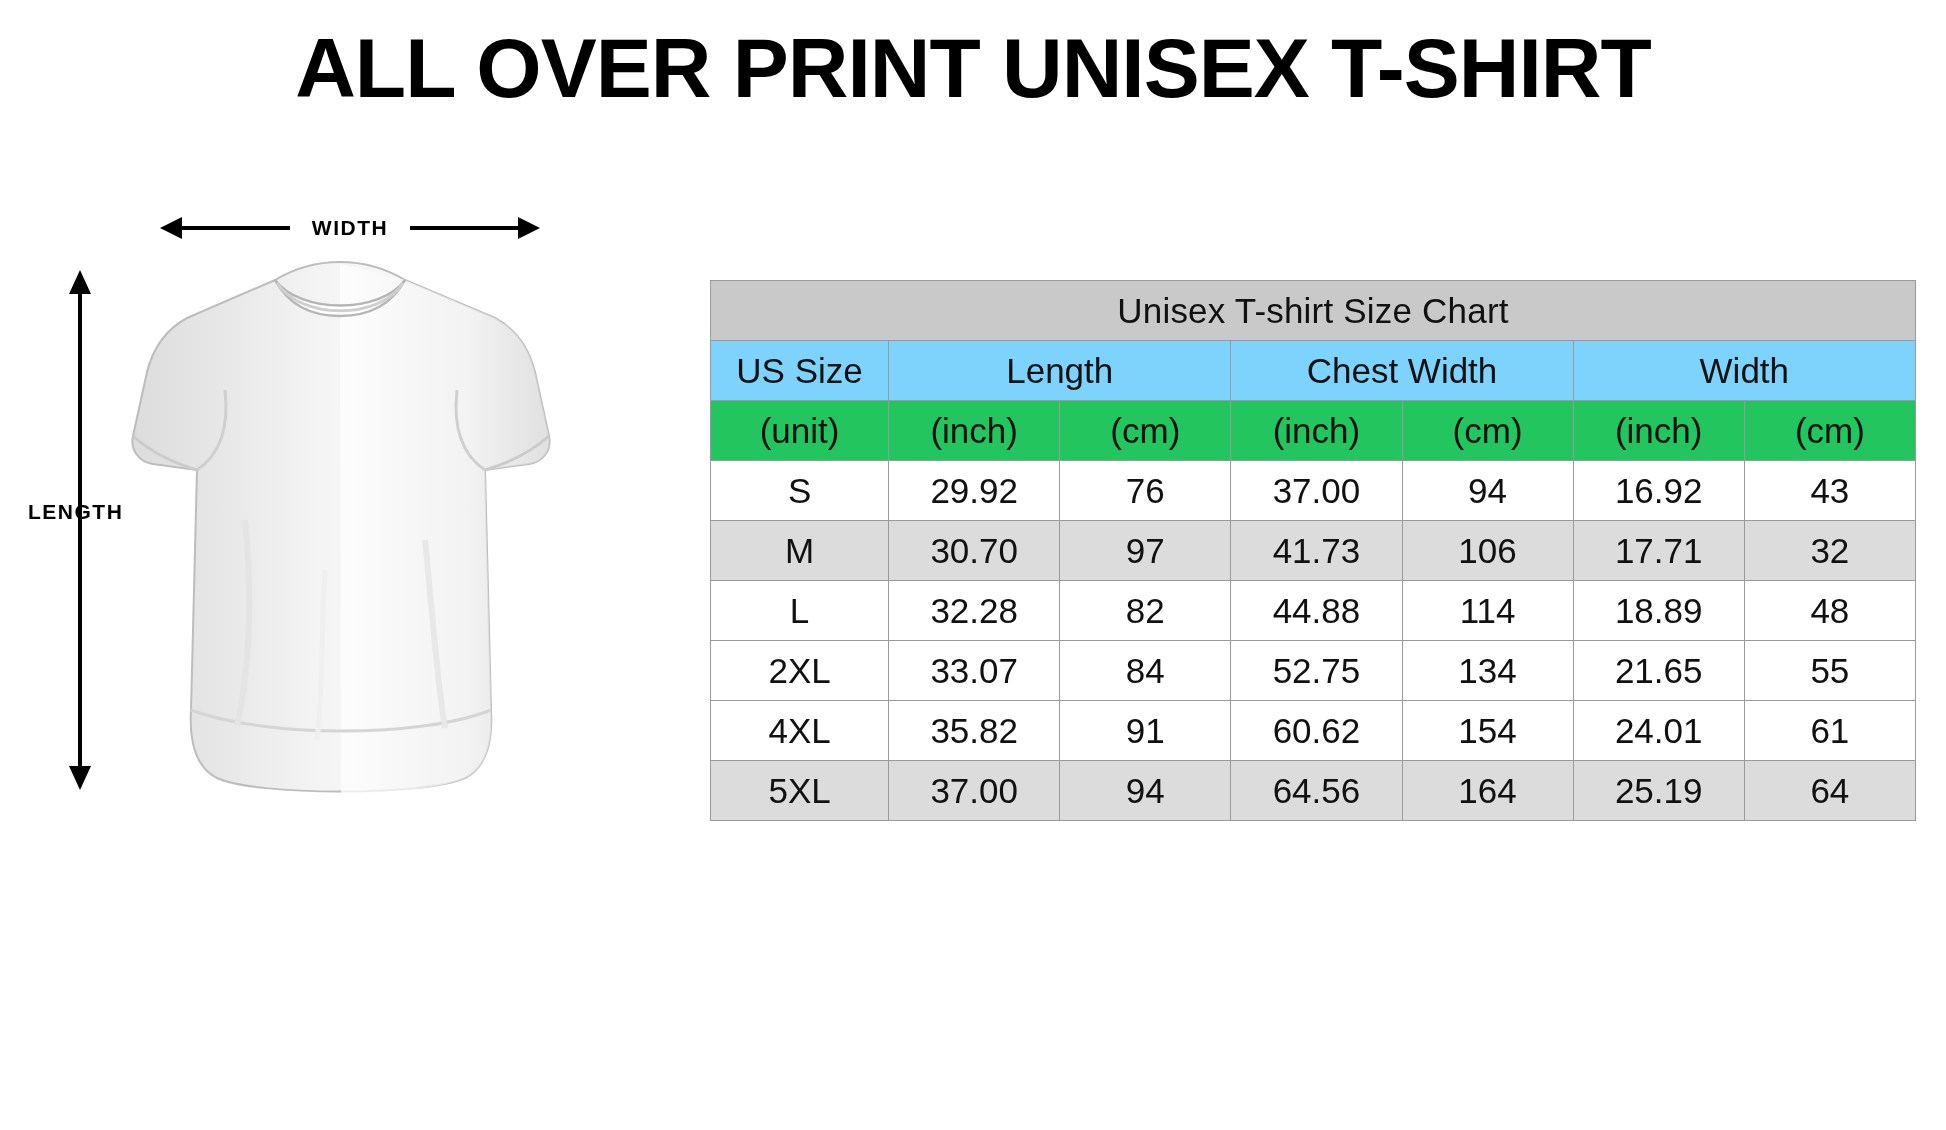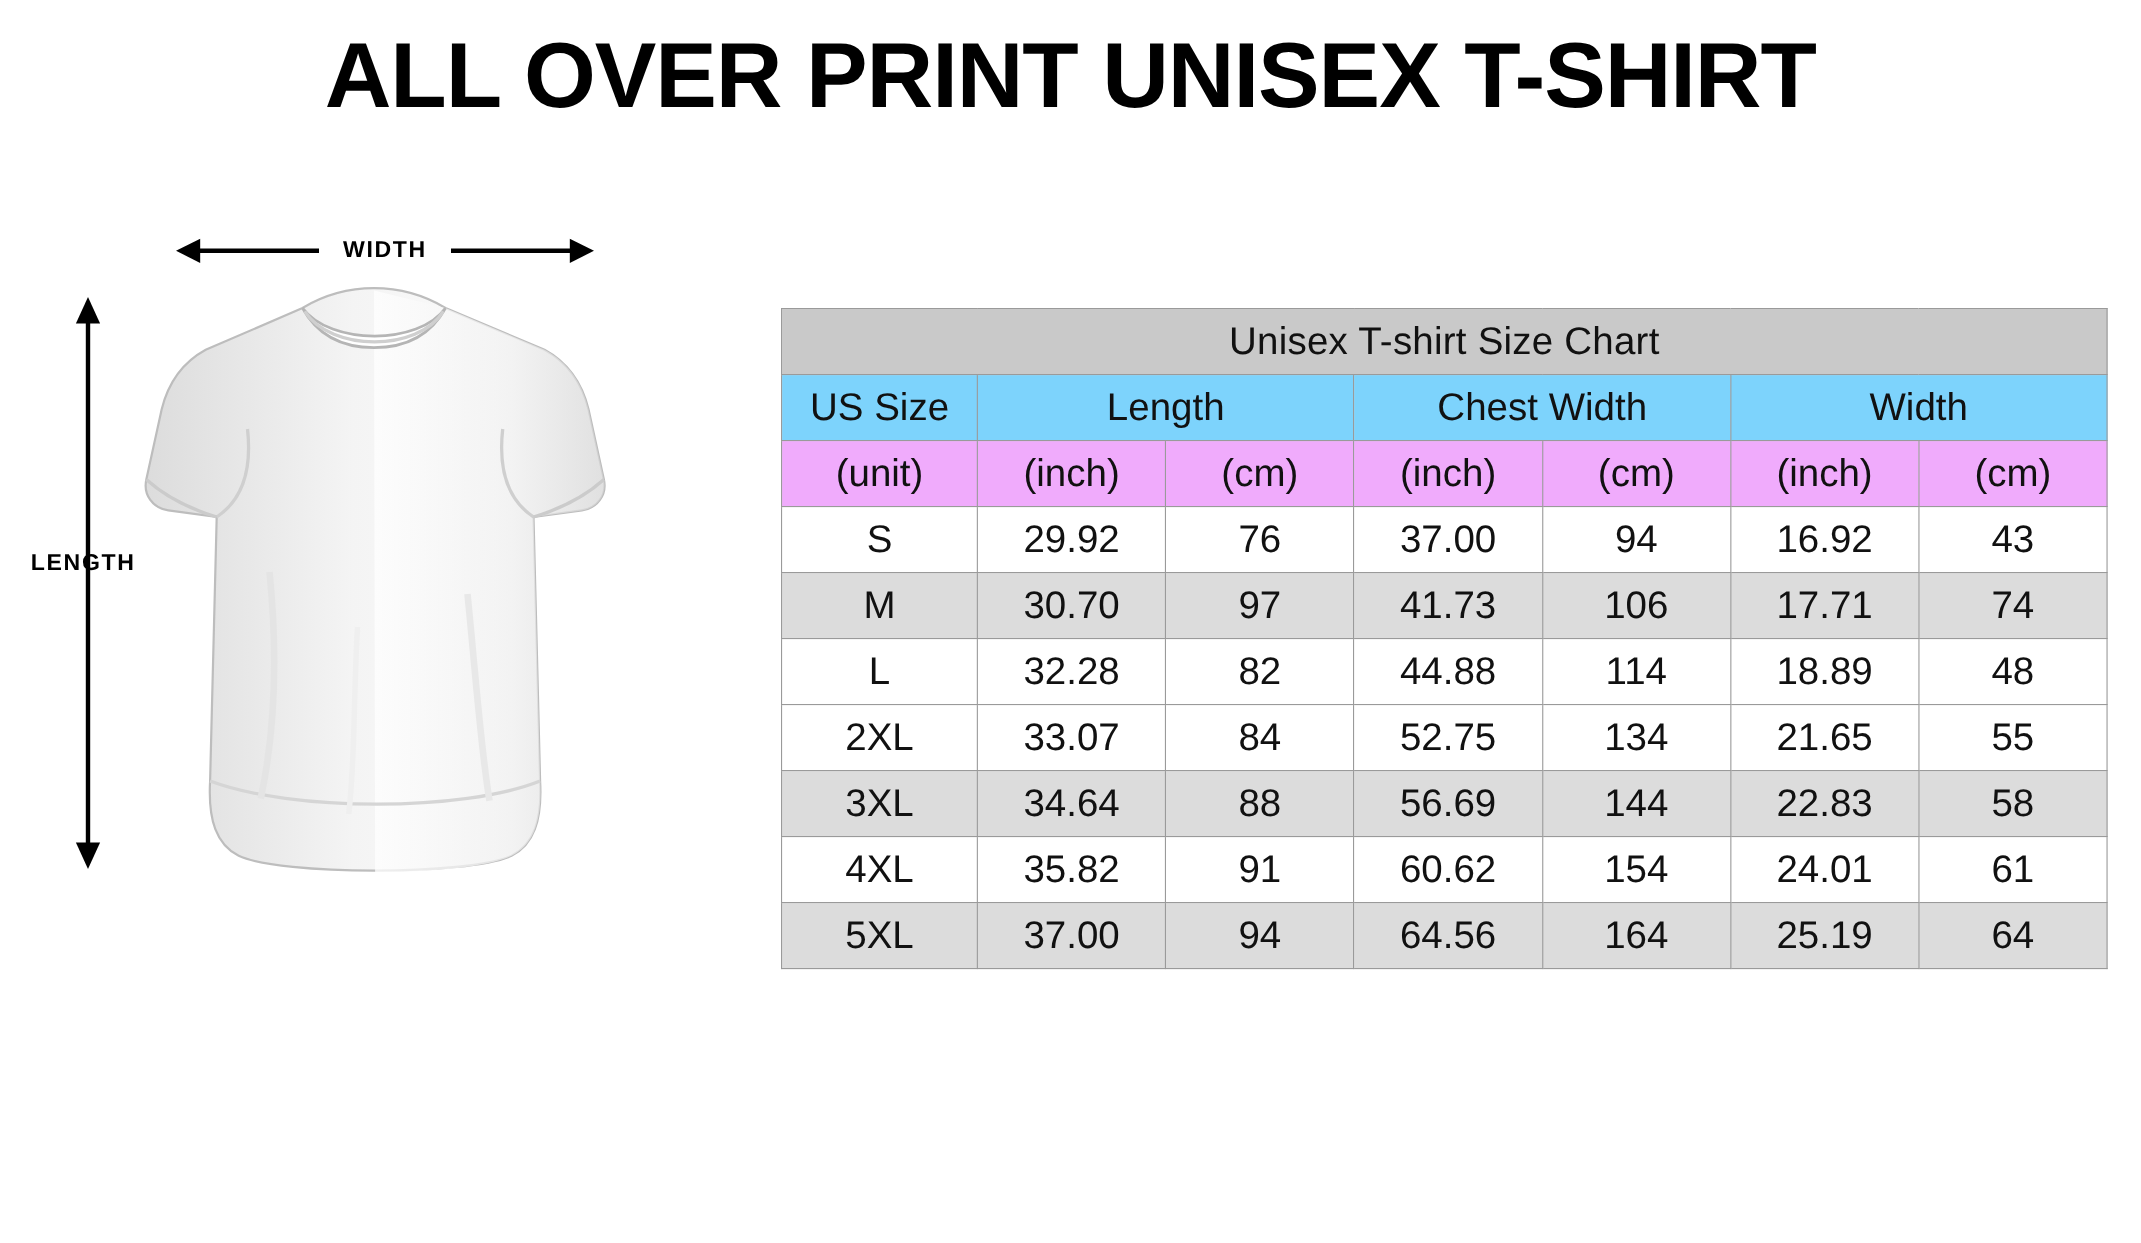--- a/index.html
+++ b/index.html
@@ -120,21 +120,21 @@
     height: 70px;
     letter-spacing: 0.2px;
     margin-left: 46px;
   }
   .hdr-row td {
     background: #7dd3fc;
     font-size: 40px;
     height: 60px;
   }
   .unit-row td {
-    background: #f0abfc;
+    background: #22c55e;
     font-size: 36px;
     height: 58px;
   }
   tr.alt td { background: #dcdcdc; }
   tr.plain td { background: #ffffff; }
   col.c-size { width: 178px; }
   col.c-col  { width: 171px; }
 </style>
 </head>
 <body>
@@ -266,49 +266,40 @@
           <td>16.92</td>
           <td>43</td>
         </tr>
         <tr class="alt">
           <td>M</td>
           <td>30.70</td>
           <td>97</td>
           <td>41.73</td>
           <td>106</td>
           <td>17.71</td>
-          <td>74</td>
+          <td>32</td>
         </tr>
         <tr class="plain">
           <td>L</td>
           <td>32.28</td>
           <td>82</td>
           <td>44.88</td>
           <td>114</td>
           <td>18.89</td>
           <td>48</td>
         </tr>
         <tr class="plain">
           <td>2XL</td>
           <td>33.07</td>
           <td>84</td>
           <td>52.75</td>
           <td>134</td>
           <td>21.65</td>
           <td>55</td>
         </tr>
-        <tr class="alt">
-          <td>3XL</td>
-          <td>34.64</td>
-          <td>88</td>
-          <td>56.69</td>
-          <td>144</td>
-          <td>22.83</td>
-          <td>58</td>
-        </tr>
         <tr class="plain">
           <td>4XL</td>
           <td>35.82</td>
           <td>91</td>
           <td>60.62</td>
           <td>154</td>
           <td>24.01</td>
           <td>61</td>
         </tr>
         <tr class="alt">

